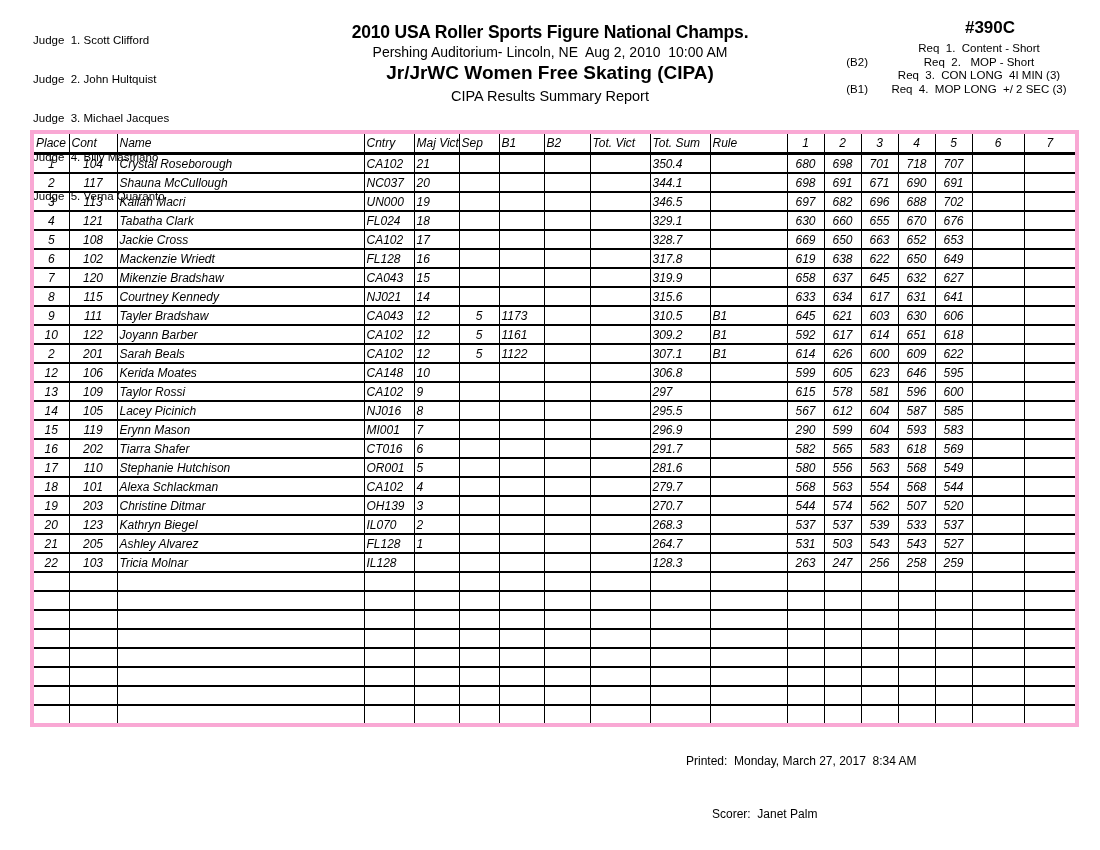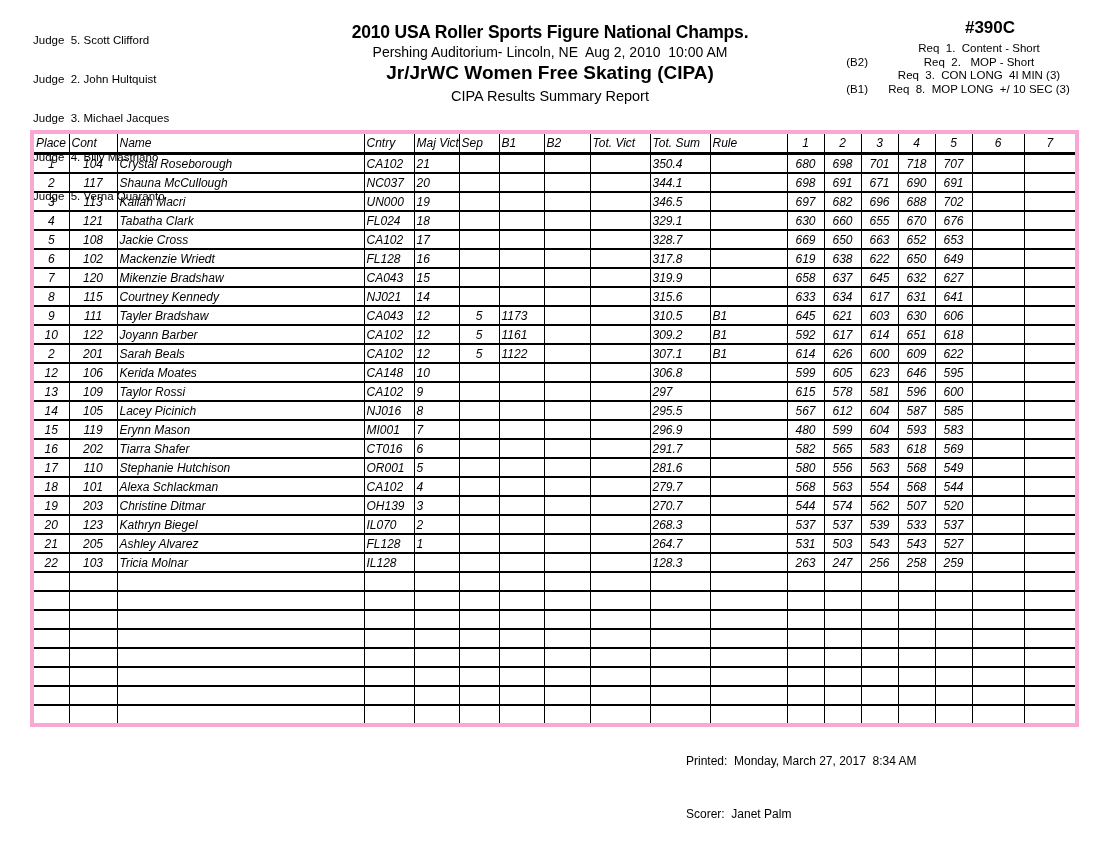--- a/index.html
+++ b/index.html
@@ -31,27 +31,27 @@
     border:1px solid #000; border-top-width:2px; border-bottom-width:2px;
     font-size:12px; font-weight:normal; height:17px; padding:0 2px;
     overflow:hidden; white-space:nowrap;
   }
   .results thead th { border-bottom-width:3px; height:18px; }
   .al-c    { text-align:center; }
   .al-l    { text-align:left; padding-left:5px; }
   .al-name { text-align:left; padding-left:8px; }
   .al-l8   { text-align:left; padding-left:9px; }
   .footer { position:absolute; left:686px; top:726px; font-size:12px; white-space:pre; }
-  .footer .scorer { margin-top:11px; }
+  .footer .scorer { margin-top:11px;margin-left:26px; }
 </style>
 </head>
 <body>
 
 <div class="judges">
-  <div>Judge  5. Scott Clifford</div>
+  <div>Judge  1. Scott Clifford</div>
   <div>Judge  2. John Hultquist</div>
   <div>Judge  3. Michael Jacques</div>
   <div>Judge  4. Billy Mastriano</div>
   <div>Judge  5. Verna Quaranto</div>
 </div>
 
 <div class="center-head">
   <div class="title">2010 USA Roller Sports Figure National Champs.</div>
   <div class="venue">Pershing Auditorium- Lincoln, NE  Aug 2, 2010  10:00 AM</div>
   <div class="event">Jr/JrWC Women Free Skating (CIPA)</div>
@@ -68,21 +68,21 @@
     <div class="req-row">
       <span class="req-pre">(B2)</span>
       <span class="req-text">Req  2.   MOP - Short</span>
     </div>
     <div class="req-row">
       <span class="req-pre"></span>
       <span class="req-text">Req  3.  CON LONG  4I MIN (3)</span>
     </div>
     <div class="req-row">
       <span class="req-pre">(B1)</span>
-      <span class="req-text">Req  8.  MOP LONG  +/ 10 SEC (3)</span>
+      <span class="req-text">Req  4.  MOP LONG  +/ 2 SEC (3)</span>
     </div>
   </div>
 </div>
 
 <table class="results">
   <colgroup>
       <col style="width: 37px;">
       <col style="width: 48px;">
       <col style="width: 247px;">
       <col style="width: 50px;">
@@ -409,21 +409,21 @@
         <td class="al-c">119</td>
         <td class="al-name">Erynn Mason</td>
         <td class="al-l">MI001</td>
         <td class="al-l">7</td>
         <td class="al-c"></td>
         <td class="al-l8"></td>
         <td class="al-l"></td>
         <td class="al-l"></td>
         <td class="al-l">296.9</td>
         <td class="al-l"></td>
-        <td class="al-c">480</td>
+        <td class="al-c">290</td>
         <td class="al-c">599</td>
         <td class="al-c">604</td>
         <td class="al-c">593</td>
         <td class="al-c">583</td>
         <td class="al-c"></td>
         <td class="al-c"></td>
       </tr>
       <tr>
         <td class="al-c">16</td>
         <td class="al-c">202</td>

